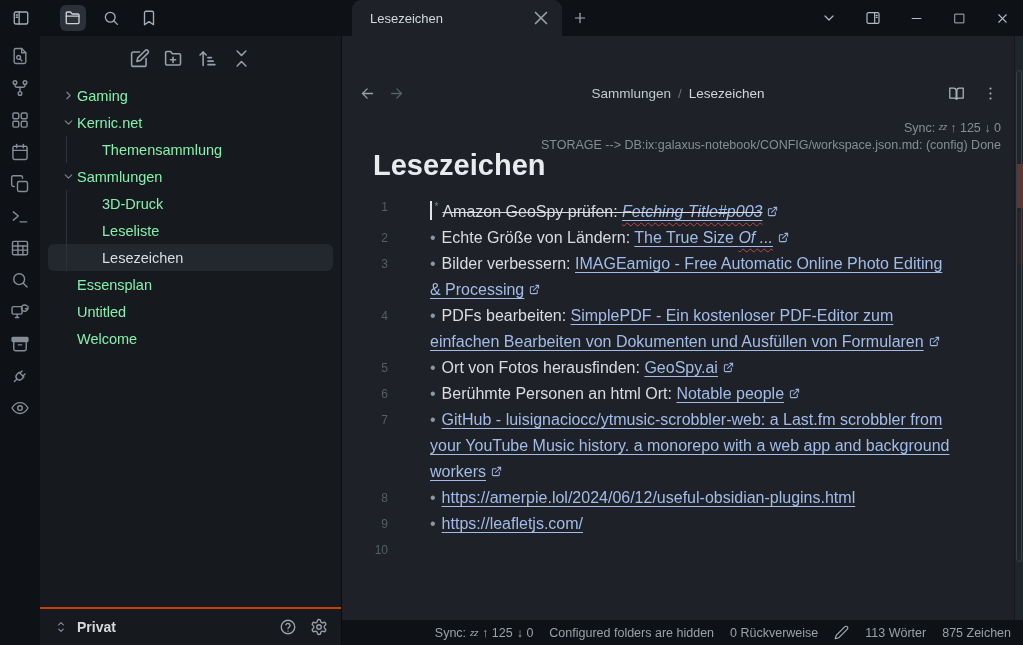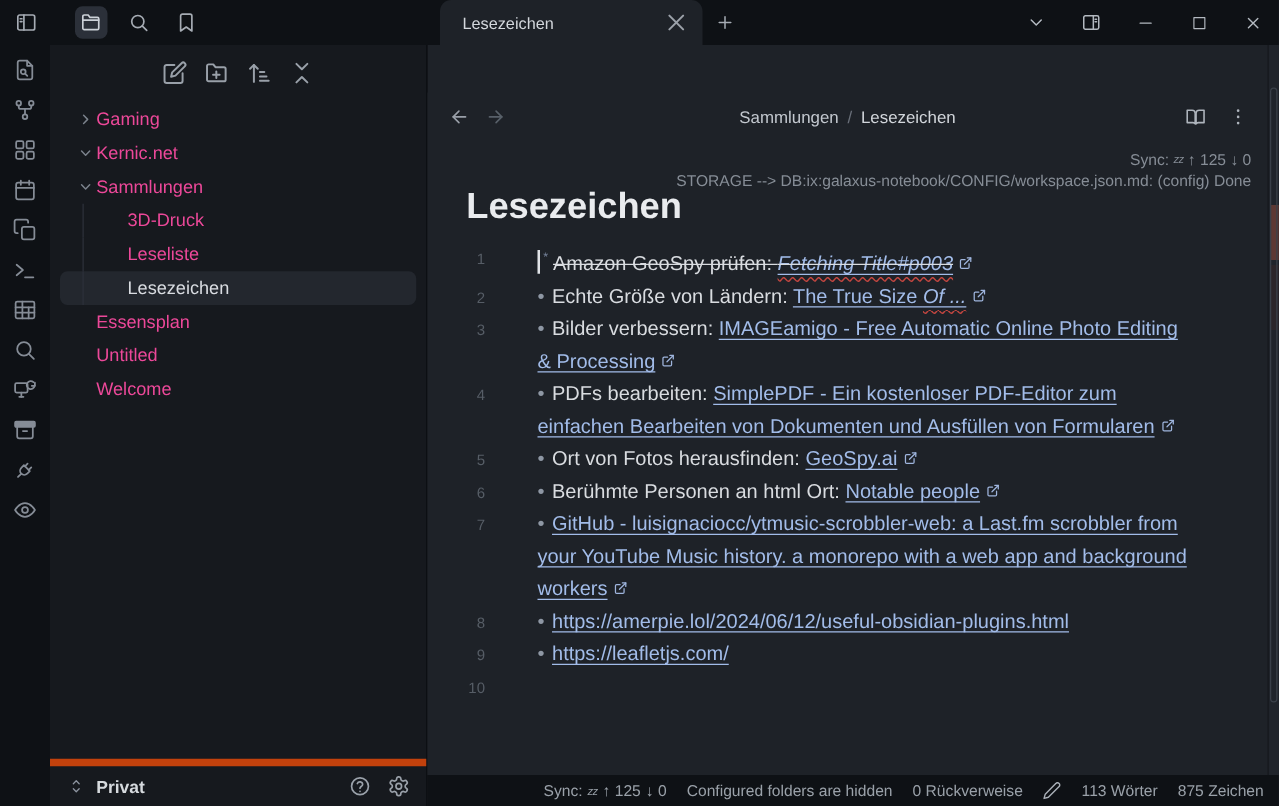--- a/index.html
+++ b/index.html
@@ -38,30 +38,30 @@
   .rb-icon { width:20px; height:20px; color:#858c96; }
 
   
   .explorer { position:absolute; left:40px; top:36px; bottom:0; width:302px; background:#16191e;
               border-right:1px solid #0a0c10; }
   .exp-toolbar { height:44px; display:flex; align-items:center; justify-content:center; gap:13px; color:#99a0a9; }
   .exp-tool { width:21px; height:21px; }
 
   .tree { padding-top:2px; }
   .tree-row { height:27px; margin:0 8px; border-radius:6px; display:flex; align-items:center;
-              font-size:14.5px; color:#ec4899; position:relative; cursor:default; }
+              font-size:14.5px; color:#86efac; position:relative; cursor:default; }
   .tree-row.selected { background:#23272e; color:#d9dce1; }
   .tree-row .chev { width:16px; height:16px; margin-left:12px; margin-right:1px; color:#7b828c;
                     display:flex; align-items:center; justify-content:center; }
   .tree-row .chev svg { width:13px; height:13px; }
   .tree-row.d0.nochev { padding-left:29px; }
   .tree-row.d1 { padding-left:54px; }
   .tree-row.d1::before { content:""; position:absolute; left:18px; top:0; bottom:0; width:1px; background:#2c313a; }
 
-  .vault { position:absolute; left:0; right:0; bottom:0; height:38px; border-top:6px solid #c2410c;
+  .vault { position:absolute; left:0; right:0; bottom:0; height:38px; border-top:2px solid #c2410c;
            display:flex; align-items:center; padding:0 13px 0 14px; }
   .vault-switch { display:flex; align-items:center; gap:9px; flex:1; }
   .vault-switch .icon { width:14px; height:14px; color:#8d94a0; }
   .vault-name { font-size:14px; font-weight:700; color:#d6dade; }
   .vault-actions { display:flex; gap:13px; color:#9aa1aa; }
   .vault-actions .icon { width:18px; height:18px; }
 
   
   .editor { position:absolute; left:342px; top:36px; right:9px; bottom:25px; background:#1e2228; overflow:hidden;margin-top:38px; }
   .ed-header { height:39px; position:relative; display:flex; align-items:center; padding:0 15px 0 17px; }
@@ -335,20 +335,23 @@
         </span>
         <span>Gaming</span>
       </div>
       <div class="tree-row d0">
         <span class="chev">
           <svg viewBox="0 0 24 24" fill="none" stroke="currentColor" stroke-width="2.2" stroke-linecap="round" stroke-linejoin="round" width="100%" height="100%">
             <path d="M6 9l6 6 6-6"></path>
           </svg>
         </span>
         <span>Kernic.net</span>
+      </div>
+      <div class="tree-row d1">
+        <span>Themensammlung</span>
       </div>
       <div class="tree-row d0">
         <span class="chev">
           <svg viewBox="0 0 24 24" fill="none" stroke="currentColor" stroke-width="2.2" stroke-linecap="round" stroke-linejoin="round" width="100%" height="100%">
             <path d="M6 9l6 6 6-6"></path>
           </svg>
         </span>
         <span>Sammlungen</span>
       </div>
       <div class="tree-row d1">

